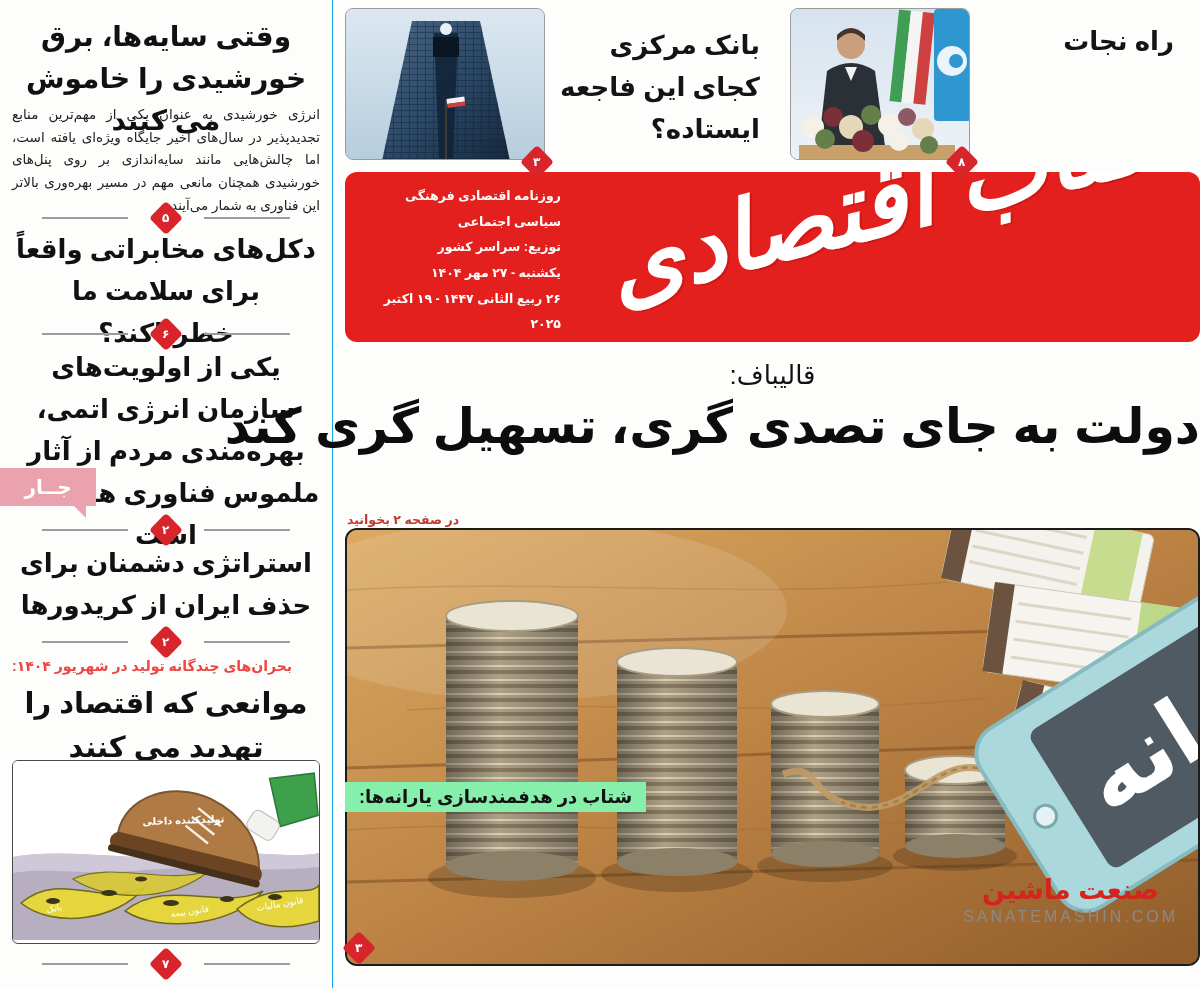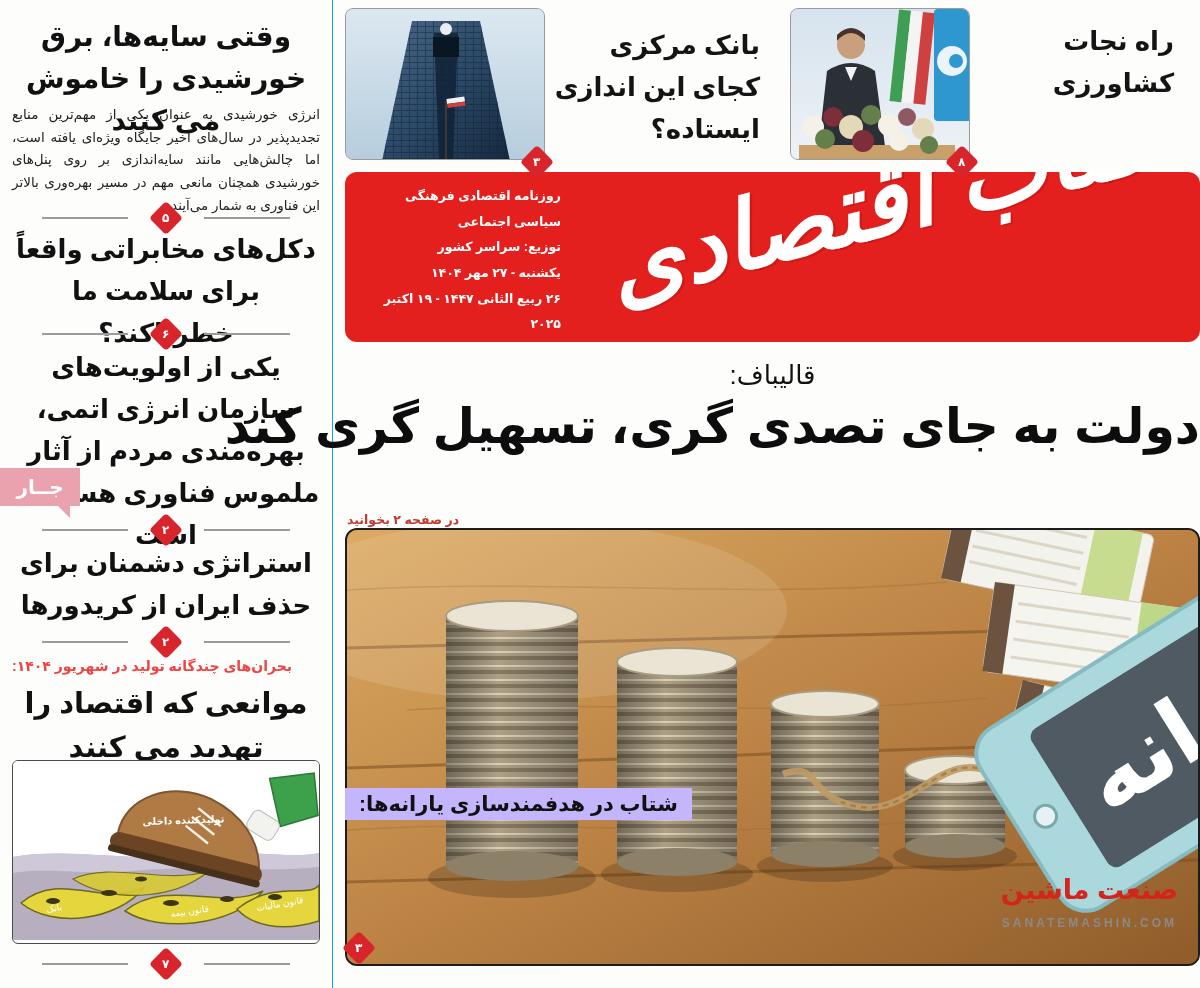--- a/index.html
+++ b/index.html
@@ -11,21 +11,21 @@
   .leftcol .block{position:absolute;left:12px;right:12px;direction:rtl;}
   .lc-headline{font-weight:800;color:#111;text-align:center;}
   .lc-top-headline{top:16px;font-size:28px;line-height:1.5;}
   .lc-body{top:104px;font-size:13.5px;line-height:1.68;text-align:justify;color:#222;}
   .divider{position:absolute;left:18px;right:18px;display:flex;align-items:center;justify-content:center;gap:26px;}
   .dline{width:86px;height:2px;background:#9b9b9b;}
   .diamond{width:24px;height:24px;background:#d8242b;transform:rotate(45deg);display:flex;align-items:center;justify-content:center;border-radius:4px;flex:0 0 auto;}
   .diamond i{transform:rotate(-45deg);color:#fff;font-style:normal;font-size:12px;font-weight:bold;line-height:1;}
   .item-head{font-size:26px;line-height:1.62;}
   .lc-kicker{top:658px;font-size:14px;color:#ef4444;text-align:left;font-weight:bold;}
-  .jar{position:absolute;left:0;top:468px;width:80px;height:38px;background:#e9a2ae;color:#fff;display:flex;align-items:center;justify-content:center;font-size:20px;font-weight:bold;direction:rtl;z-index:5;}
+  .jar{position:absolute;left:0;top:468px;width:96px;height:38px;background:#e9a2ae;color:#fff;display:flex;align-items:center;justify-content:center;font-size:20px;font-weight:bold;direction:rtl;z-index:5;}
   .jar:after{content:"";position:absolute;right:10px;bottom:-12px;border:7px solid transparent;border-top-color:#e9a2ae;border-right-color:#e9a2ae;}
   .cartoon{position:absolute;left:12px;right:12px;top:760px;height:182px;border:1.5px solid #4a4a4a;border-radius:6px;background:#fff;overflow:hidden;}
 
   
   .photo{position:absolute;border-radius:8px;}
   .photo .clip{position:absolute;inset:0;border:1px solid #9b9b9b;border-radius:8px;overflow:hidden;background:#cfe0ec;}
   .photo .pdiamond{position:absolute;right:-4px;bottom:-14px;z-index:6;}
   .bank-photo{left:345px;top:8px;width:200px;height:152px;}
   .speech-photo{left:790px;top:8px;width:180px;height:152px;}
   .top-headline{position:absolute;direction:rtl;text-align:right;font-weight:800;color:#141414;font-size:26px;line-height:1.62;}
@@ -38,27 +38,27 @@
   .mh-logo{position:absolute;right:-30px;top:-28px;width:680px;color:#fff;font-size:96px;font-weight:bold;font-style:italic;direction:rtl;text-align:center;transform:rotate(-14deg);white-space:nowrap;text-shadow:2px 2px 0 rgba(150,0,0,.25);}
 
   
   .main-kicker{position:absolute;left:345px;top:360px;width:855px;text-align:center;direction:rtl;font-size:26px;font-weight:400;color:#111;}
   .main-headline{position:absolute;left:345px;top:398px;width:855px;text-align:center;direction:rtl;font-size:49px;font-weight:900;color:#0d0d0d;white-space:nowrap;letter-spacing:-1px;}
   .page-note{position:absolute;left:347px;top:512px;direction:rtl;font-size:12.5px;color:#c2392e;font-weight:bold;}
 
   
   .bigphoto{position:absolute;left:345px;top:528px;width:855px;height:438px;}
   .bigphoto .clip{position:absolute;inset:0;border:2px solid #1c1c1c;border-radius:12px;overflow:hidden;background:#b5793c;}
-  .bp-kicker{position:absolute;left:0;top:260px;background:#c4b5fd;color:#111;font-size:21px;font-weight:bold;direction:rtl;padding:4px 14px;z-index:4;}
+  .bp-kicker{position:absolute;left:0;top:254px;background:#86efac;color:#111;font-size:18px;font-weight:bold;direction:rtl;padding:4px 14px;z-index:4;}
   .bp-headline{position:absolute;left:10px;top:288px;width:600px;direction:rtl;text-align:left;color:#fff;font-size:38px;font-weight:900;line-height:1.72;z-index:4;
     text-shadow:-2px -2px 0 #000,2px -2px 0 #000,-2px 2px 0 #000,2px 2px 0 #000,0 4px 2px rgba(0,0,0,.65);}
   .bp-diamond{position:absolute;left:2px;bottom:6px;z-index:6;}
   .watermark{position:absolute;right:22px;top:346px;text-align:center;z-index:5;}
   .wm-fa{color:#d3251c;font-size:27px;font-weight:900;direction:rtl;}
-  .wm-en{color:#8a8a8a;font-size:12px;letter-spacing:3px;font-weight:bold;margin-top:10px;}
+  .wm-en{color:#8a8a8a;font-size:16px;letter-spacing:3px;font-weight:normal;margin-top:2px;}
 </style>
 </head>
 <body>
 
 <div class="page">
 
   <div class="leftcol">
 
     <div class="block lc-headline lc-top-headline">وقتی سایه‌ها، برق خورشیدی را خاموش می کنند</div>
     <div class="block lc-body">انرژی خورشیدی به عنوان یکی از مهم‌ترین منابع تجدیدپذیر در سال‌های اخیر جایگاه ویژه‌ای یافته است، اما چالش‌هایی مانند سایه‌اندازی بر روی پنل‌های خورشیدی همچنان مانعی مهم در مسیر بهره‌وری بالاتر این فناوری به شمار می‌آیند.</div>
@@ -173,21 +173,21 @@
             <rect x="101" y="95" width="18" height="4" fill="#cf4040"></rect>
           </g>
       </svg>
     </div>
     <div class="diamond pdiamond">
         <i>۳</i>
       </div>
   </div>
   <div class="top-headline top-headline-a">
     <div>بانک مرکزی</div>
-    <div>کجای این اندازی</div>
+    <div>کجای این فاجعه</div>
     <div>ایستاده؟</div>
   </div>
 
   <div class="photo speech-photo">
     <div class="clip">
       <svg width="180" height="152" viewBox="0 0 180 152">
         <defs>
             <linearGradient id="pbg" x1="0" y1="0" x2="0" y2="1">
               <stop offset="0" stop-color="#d6e3ee"></stop>
               <stop offset="1" stop-color="#eef2f6"></stop>
@@ -221,21 +221,20 @@
             <circle cx="138" cy="136" r="9" fill="#657f4b"></circle>
         </g>
       </svg>
     </div>
     <div class="diamond pdiamond">
         <i>۸</i>
       </div>
   </div>
   <div class="top-headline top-headline-b">
     <div>راه نجات</div>
-    <div>کشاورزی</div>
   </div>
 
   <div class="masthead">
     <div class="mh-logo">آفتاب اقتصادی</div>
     <div class="mh-info">
       <div>روزنامه اقتصادی فرهنگی سیاسی اجتماعی</div>
       <div>توزیع: سراسر کشور</div>
       <div>یکشنبه - ۲۷ مهر ۱۴۰۴</div>
       <div>۲۶ ربیع الثانی ۱۴۴۷ - ۱۹ اکتبر ۲۰۲۵</div>
       <div>شماره ۲۵۸۴ - سال دوازدهم</div>

